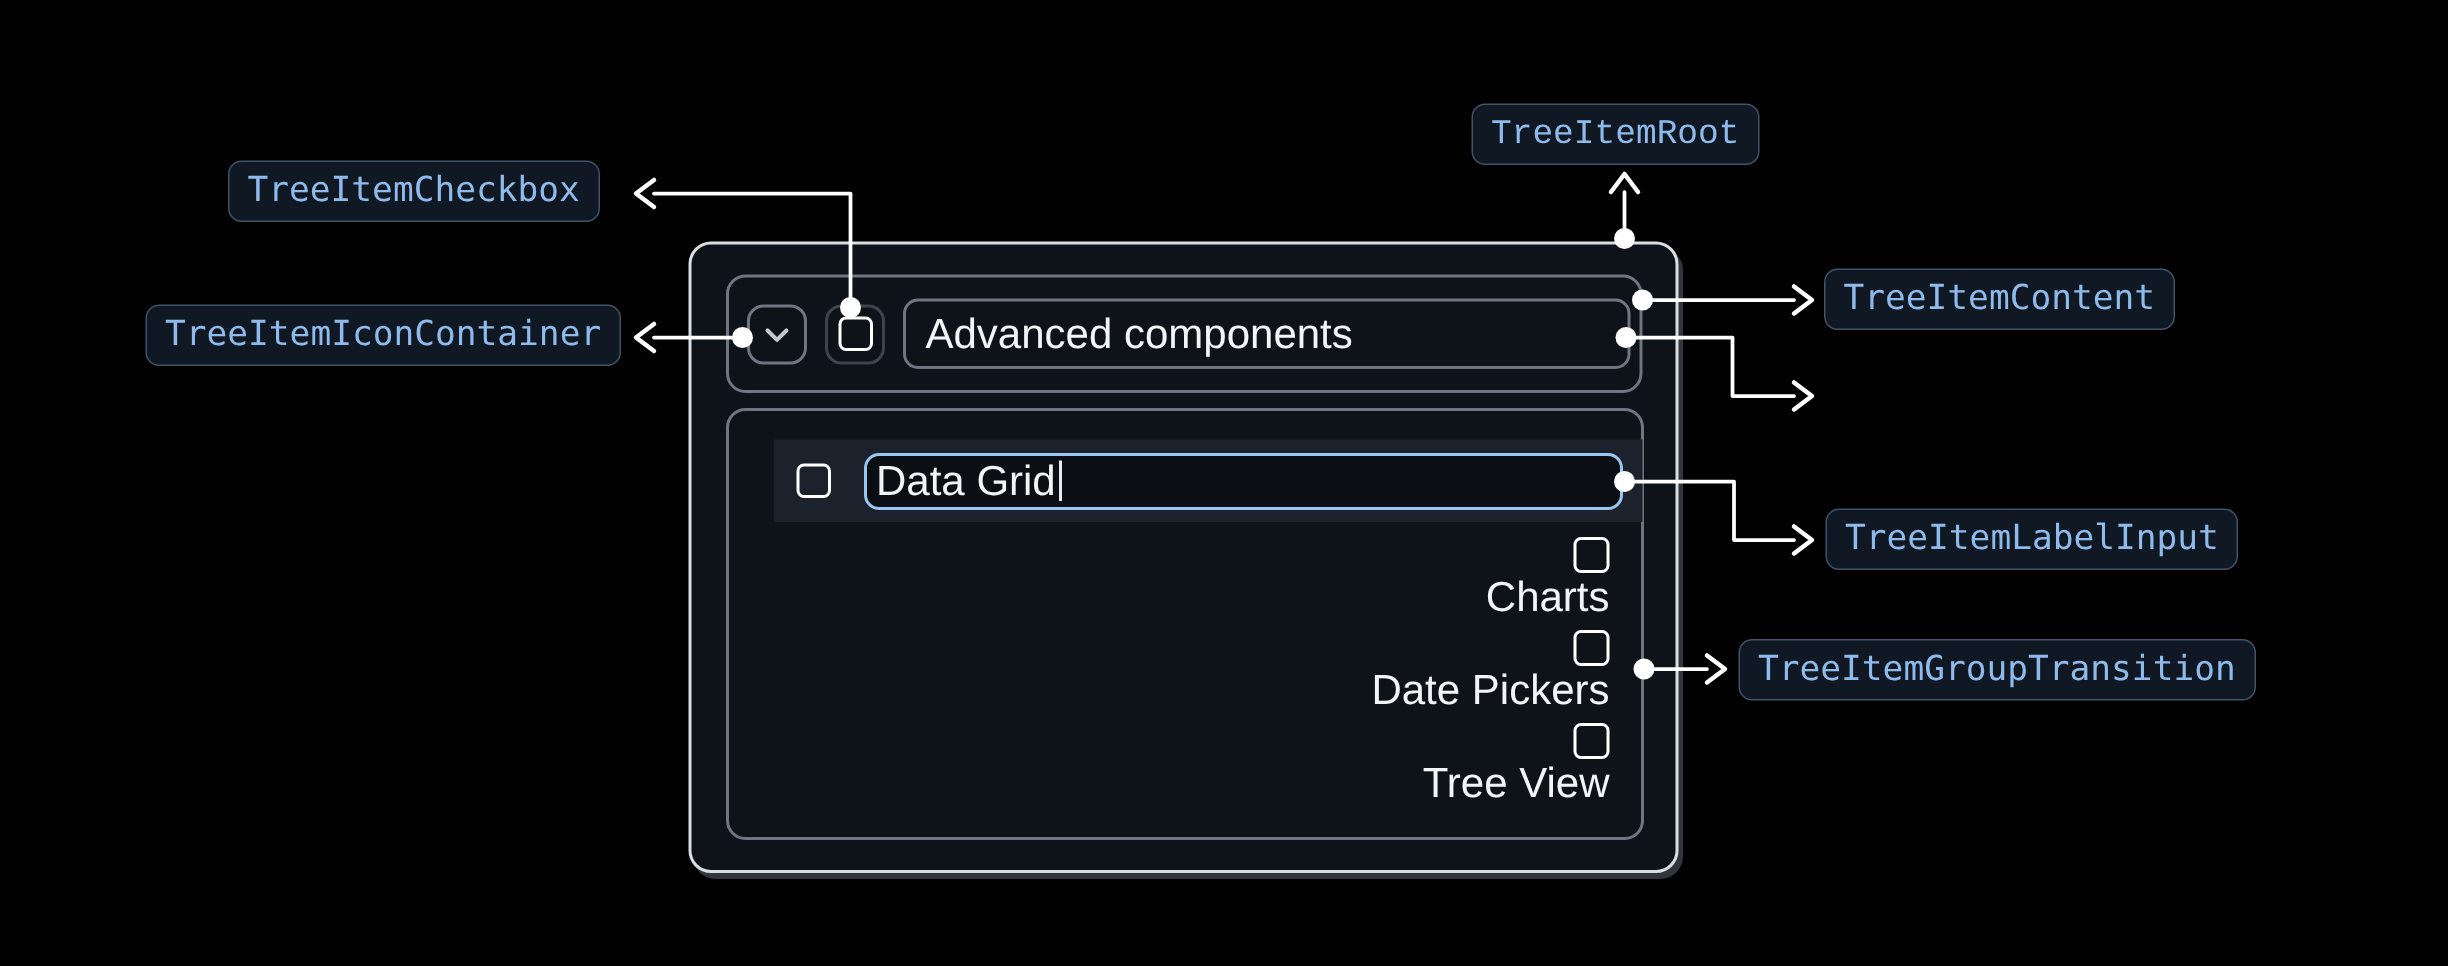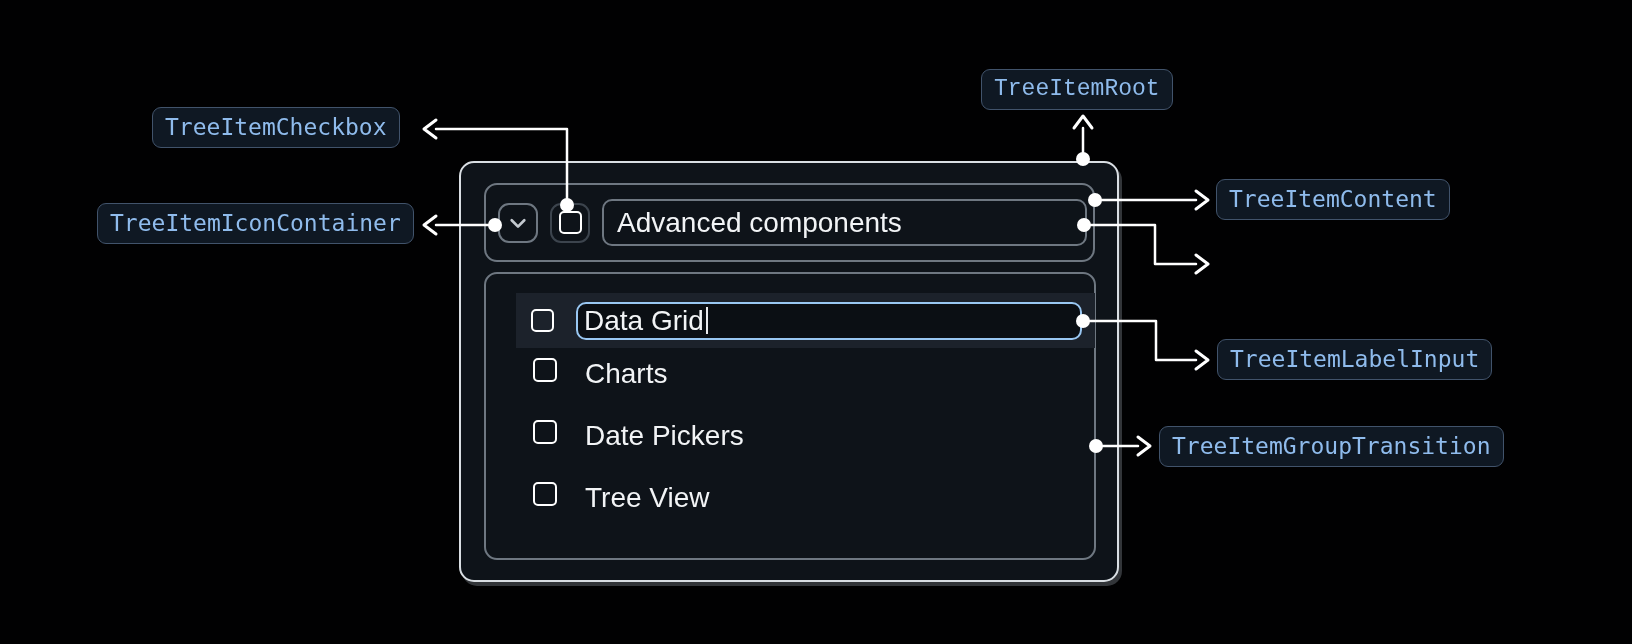--- a/index.html
+++ b/index.html
@@ -74,21 +74,21 @@
     background:#0b0f14;border:2.5px solid #99c7f2;border-radius:10px;
     display:flex;align-items:center;padding-left:6px;
     color:#f2f4f6;font-size:28px;cursor:text;
   }
   .caret{
     display:inline-block;width:2px;height:27px;background:#e8eaed;
     margin-left:2px;
   }
   .row{
     position:absolute;left:47px;height:54px;width:540px;
-    display:flex;align-items:flex-start;cursor:pointer;
+    display:flex;align-items:flex-end;cursor:pointer;flex-direction:column;
   }
   .row .cbx{flex:0 0 auto;width:24px;height:24px;}
   .row .row-label{margin-left:28px;color:#f2f4f6;font-size:28px;}
   .row.r1{top:84px;}
   .row.r2{top:146px;}
   .row.r3{top:208px;}
 
   
   #arrows{position:absolute;left:0;top:0;pointer-events:none;}
 </style>

